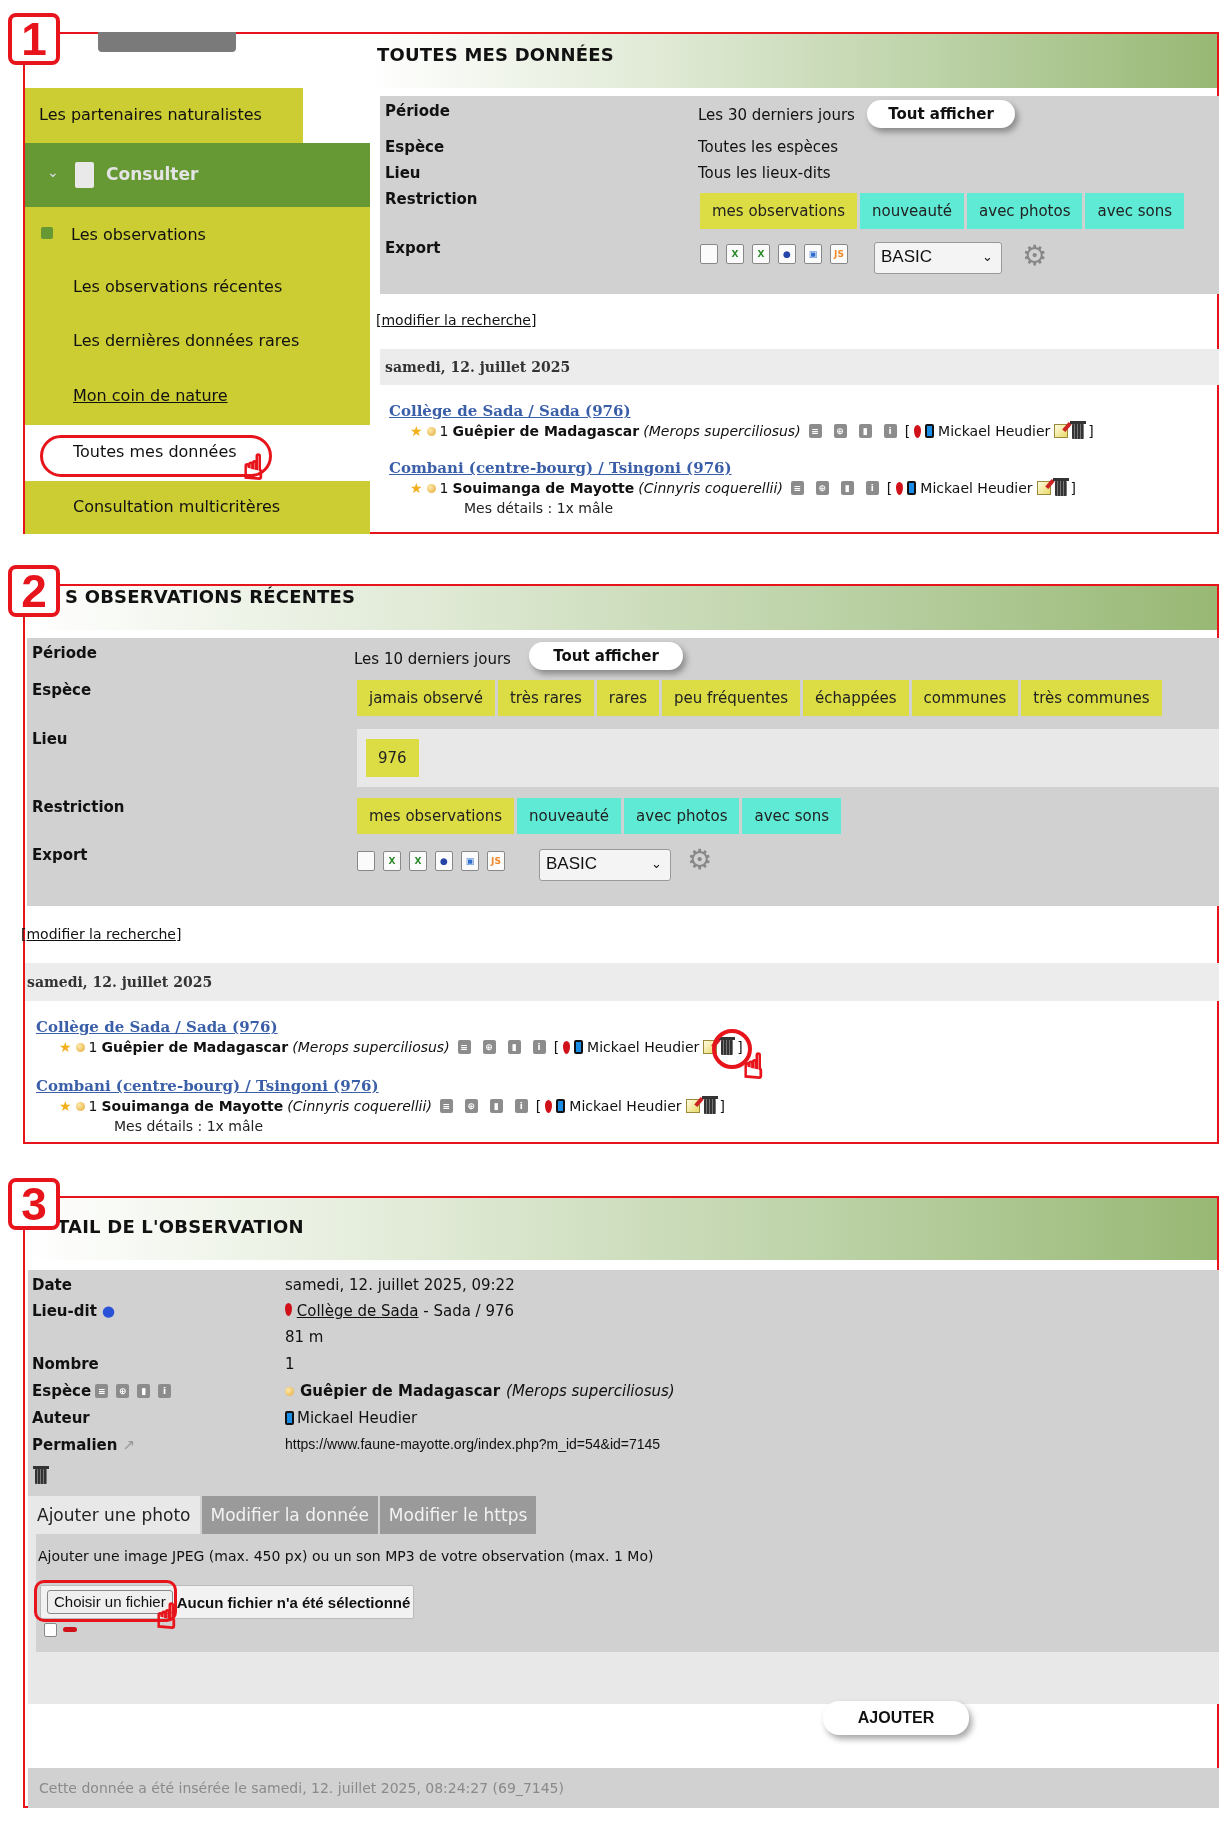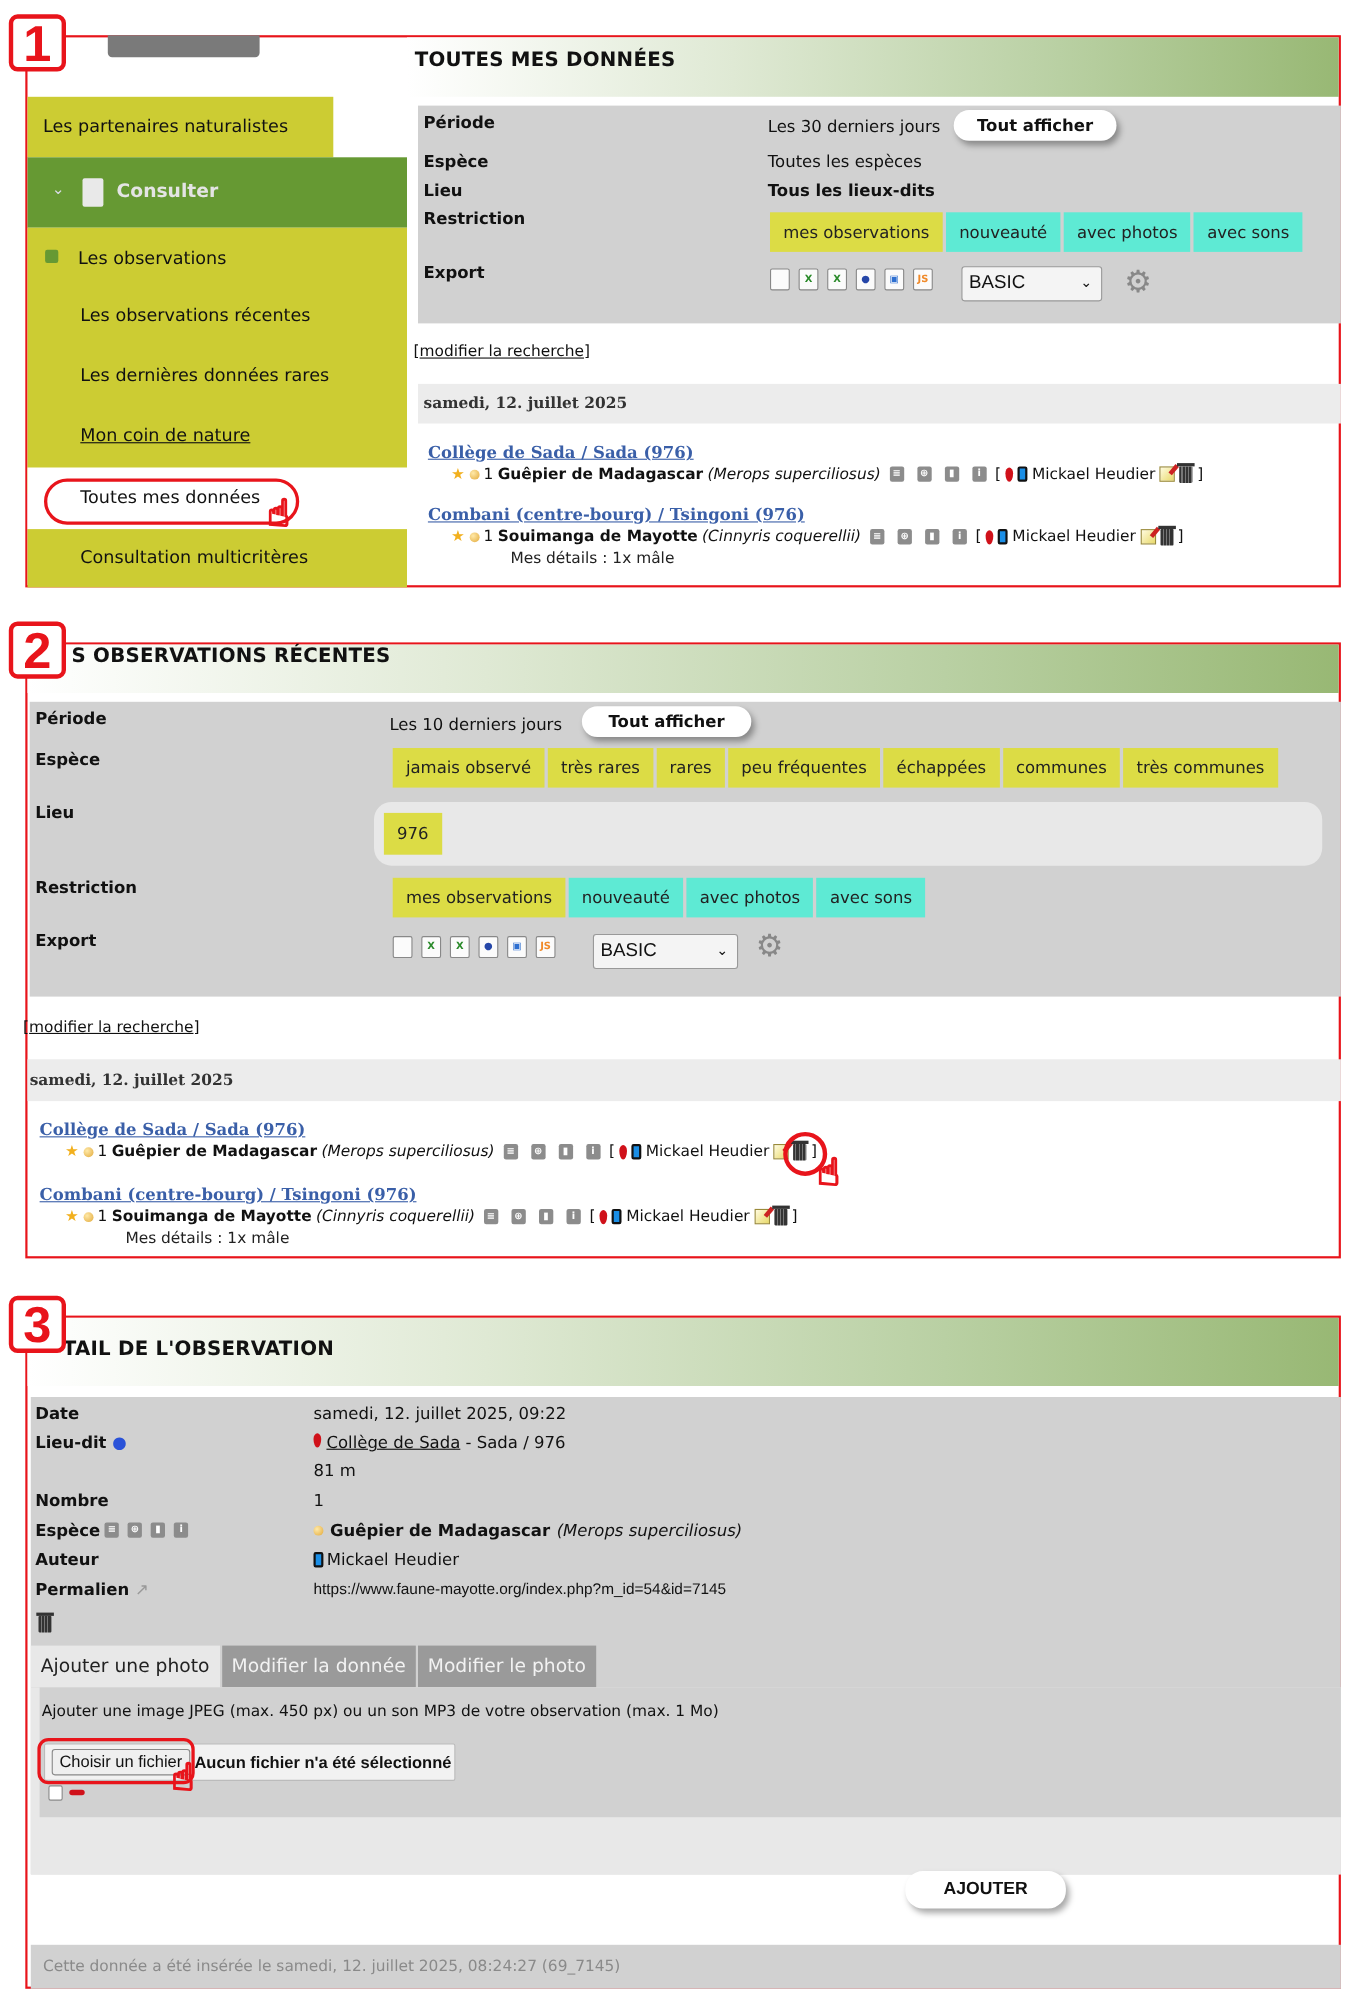--- a/index.html
+++ b/index.html
@@ -96,21 +96,21 @@
     <div class="hand" style="left:218px; top:362px;">☝</div>
   </div>
 
   <div class="formbox" style="left:355px; top:62px; width:839px; height:198px;">
     <div class="lbl" style="left:5px; top:6px;">Période</div>
     <div class="val" style="left:318px; top:10px;">Les 30 derniers jours</div>
     <div class="pill" style="left:487px; top:4px; width:148px; height:28px; line-height:28px;">Tout afficher</div>
     <div class="lbl" style="left:5px; top:42px;">Espèce</div>
     <div class="val" style="left:318px; top:42px;">Toutes les espèces</div>
     <div class="lbl" style="left:5px; top:68px;">Lieu</div>
-    <div class="val" style="left:318px; top:68px;font-weight:bold;">Tous les lieux-dits</div>
+    <div class="val" style="left:318px; top:68px;">Tous les lieux-dits</div>
     <div class="lbl" style="left:5px; top:94px;">Restriction</div>
     <div class="chip-row" style="left:320px; top:97px;">
       <div class="chip on">mes observations</div>
       <div class="chip off">nouveauté</div>
       <div class="chip off">avec photos</div>
       <div class="chip off">avec sons</div>
     </div>
     <div class="lbl" style="left:5px; top:143px;">Export</div>
     <div class="icons-row" style="left:320px; top:148px;">
       <span class="ficon"></span>
@@ -183,21 +183,21 @@
     <div class="chip-row" style="left:330px; top:42px;">
       <div class="chip on">jamais observé</div>
       <div class="chip on">très rares</div>
       <div class="chip on">rares</div>
       <div class="chip on">peu fréquentes</div>
       <div class="chip on">échappées</div>
       <div class="chip on">communes</div>
       <div class="chip on">très communes</div>
     </div>
     <div class="lbl" style="left:5px; top:92px;">Lieu</div>
-    <div class="abs" style="left:313px; top:91px; width:862px; height:58px; background:#e8e8e8;border-radius:16px;">
+    <div class="abs" style="left:330px; top:91px; width:862px; height:58px; background:#e8e8e8;">
       <div class="chip on abs" style="left:9px; top:10px; height:38px; line-height:38px;">976</div>
     </div>
     <div class="lbl" style="left:5px; top:160px;">Restriction</div>
     <div class="chip-row" style="left:330px; top:160px;">
       <div class="chip on">mes observations</div>
       <div class="chip off">nouveauté</div>
       <div class="chip off">avec photos</div>
       <div class="chip off">avec sons</div>
     </div>
     <div class="lbl" style="left:5px; top:208px;">Export</div>
@@ -295,21 +295,21 @@
       <span class="phone"></span>
       <span>Mickael Heudier</span>
     </div>
     <div class="lbl" style="left:4px; top:166px;"><span>Permalien</span> <span style="color:#999; font-weight:normal;">↗</span></div>
     <div class="val" style="left:257px; top:166px; font-family:'Liberation Sans', sans-serif; font-size:14px;">https://www.faune-mayotte.org/index.php?m_id=54&amp;id=7145</div>
     <span class="trash abs" style="left:7px; top:199px;"></span>
 
     <div class="tabs" style="left:0; top:226px;">
       <div class="tab active">Ajouter une photo</div>
       <div class="tab inactive">Modifier la donnée</div>
-      <div class="tab inactive">Modifier le photo</div>
+      <div class="tab inactive">Modifier le https</div>
     </div>
     <div class="abs" style="left:0; top:264px; width:1191px; height:170px; background:#e8e8e8;">
       <div class="abs" style="left:8px; top:0; width:1183px; height:118px; background:#d1d1d1;">
         <div class="abs" style="left:2px; top:14px; font-size:14px;">Ajouter une image JPEG (max. 450 px) ou un son MP3 de votre observation (max. 1 Mo)</div>
         <div class="filebox" style="left:4px; top:51px; width:374px; height:34px;">
           <span class="filebtn">Choisir un fichier</span>
           <span class="filetext">Aucun fichier n'a été sélectionné</span>
         </div>
         <span class="abs" style="left:8px; top:89px; width:13px; height:14px; background:#fff; border:1px solid #888; border-radius:2px;"></span>
         <span class="abs" style="left:27px; top:93px; width:14px; height:5px; background:#d0111a; border-radius:3px;"></span>

